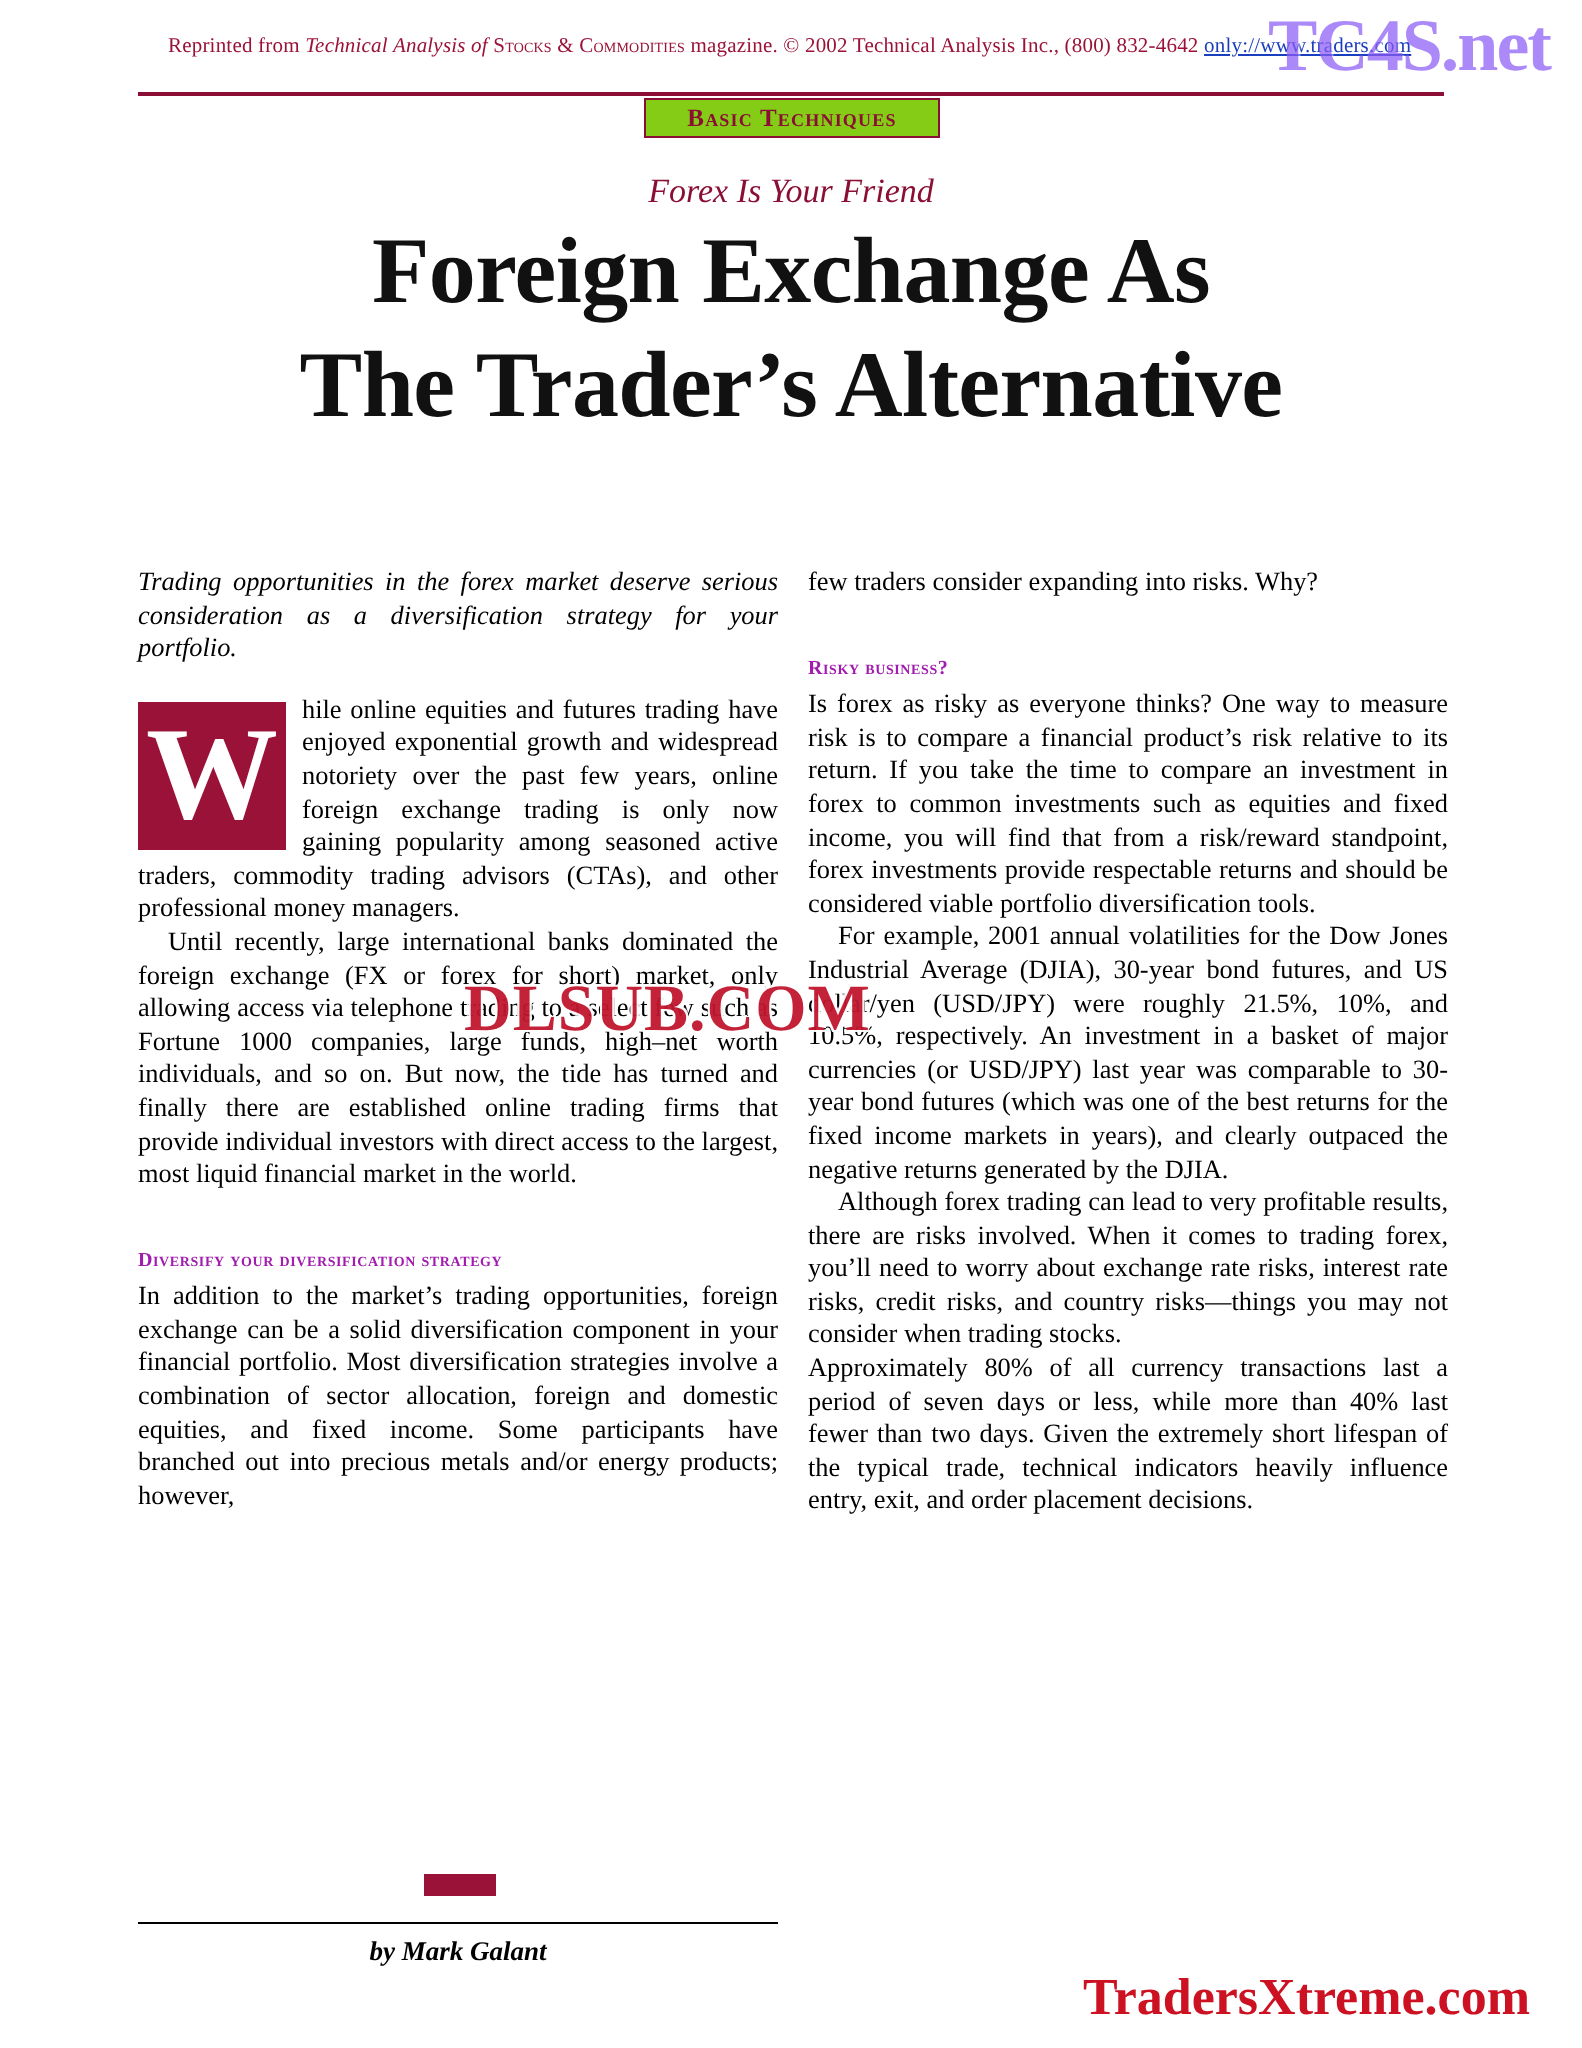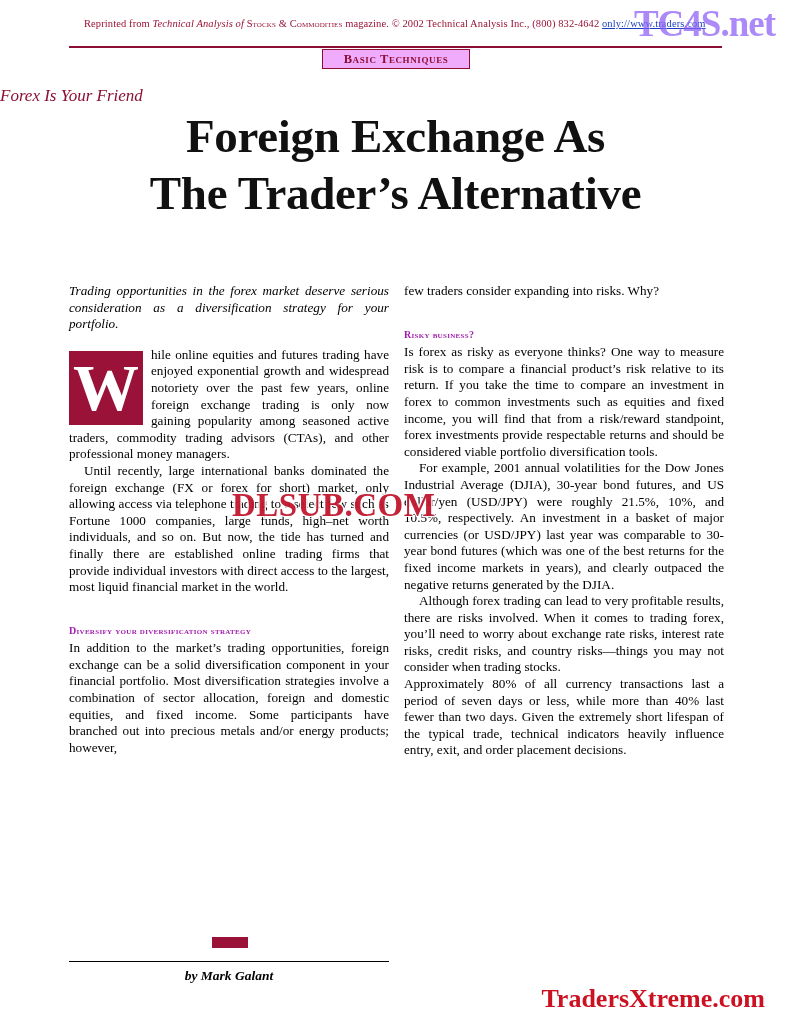--- a/index.html
+++ b/index.html
@@ -60,37 +60,38 @@
     height: 2px;
     background: #8b0f34;
   }
   .banner {
     position: absolute;
     top: 49px;
     left: 322px;
     width: 148px;
     height: 20px;
     border: 1px solid #8b0f34;
-    background: #f0abfc;
+    background: #84cc16;
     text-align: center;
     line-height: 18px;
     font-family: "Liberation Serif", serif;
     font-variant: small-caps;
     font-weight: bold;
     font-size: 12.5px;
     letter-spacing: 0.6px;
     color: #8b0f34;
   }
 
   
   .kicker {
     position: absolute;
     top: 86px;
     left: 0;
     width: 791px;
+    text-align: center;
     font-family: "Liberation Serif", serif;
     font-style: italic;
     font-size: 17px;
     color: #8b0f34;
   }
   .headline {
     position: absolute;
     top: 108px;
     left: 0;
     width: 791px;

